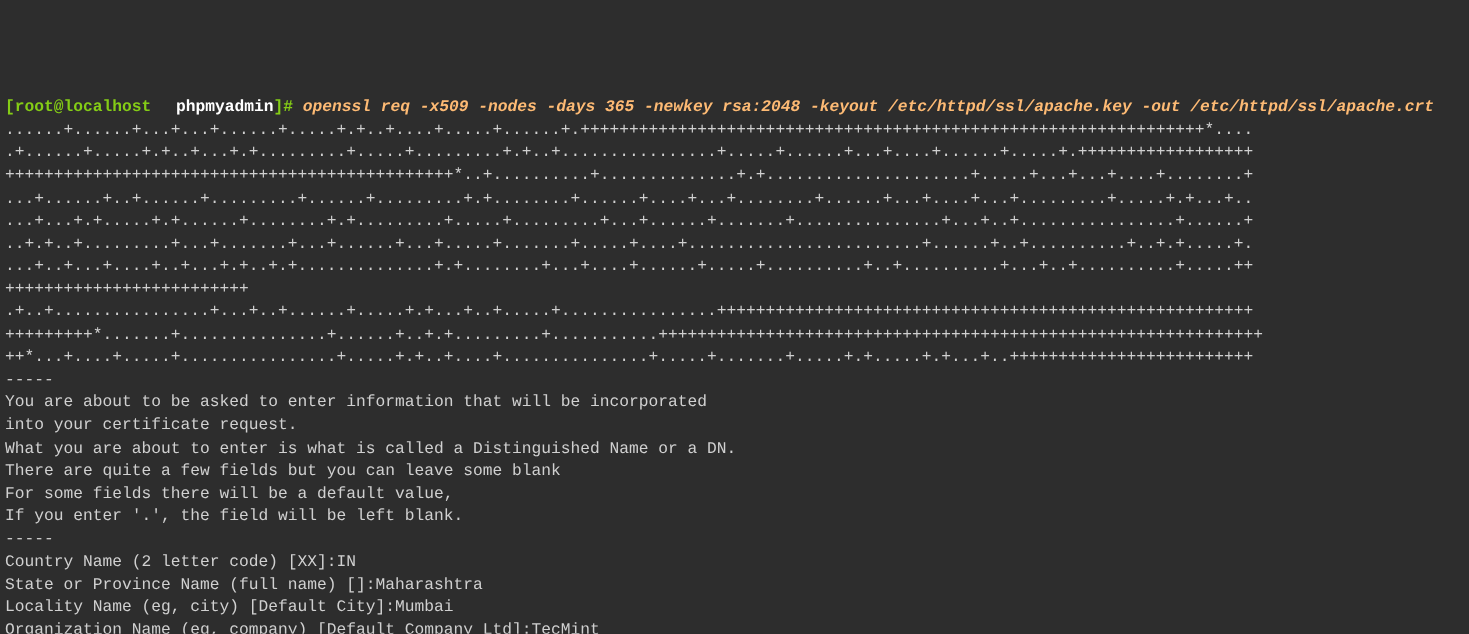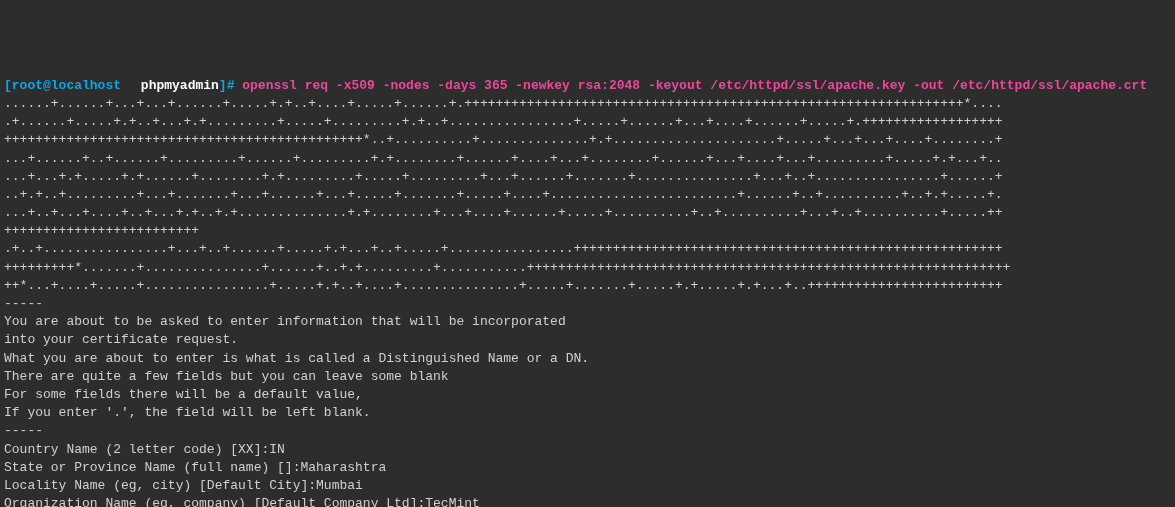--- a/index.html
+++ b/index.html
@@ -14,31 +14,32 @@
       font-size: 13px;
       line-height: 1.4;
       padding: 4px;
       width: 1175px;
       height: 507px;
       overflow: hidden;
       white-space: pre-wrap;
       word-break: break-all;
     }
     .prompt-user {
-      color: #0ea5e9;
+      color: #84cc16;
       font-weight: bold;
     }
     .prompt-path {
       color: #ffffff;
       font-weight: bold;
       padding-left: 12px;
     }
     .command {
-      color: #ec4899;
+      color: #fdba74;
       font-weight: bold;
+      font-style: italic;
     }
     .output {
       color: #d0d0d0;
     }
     .line {
       display: block;
     }
   </style>
 </head>
 <body>

